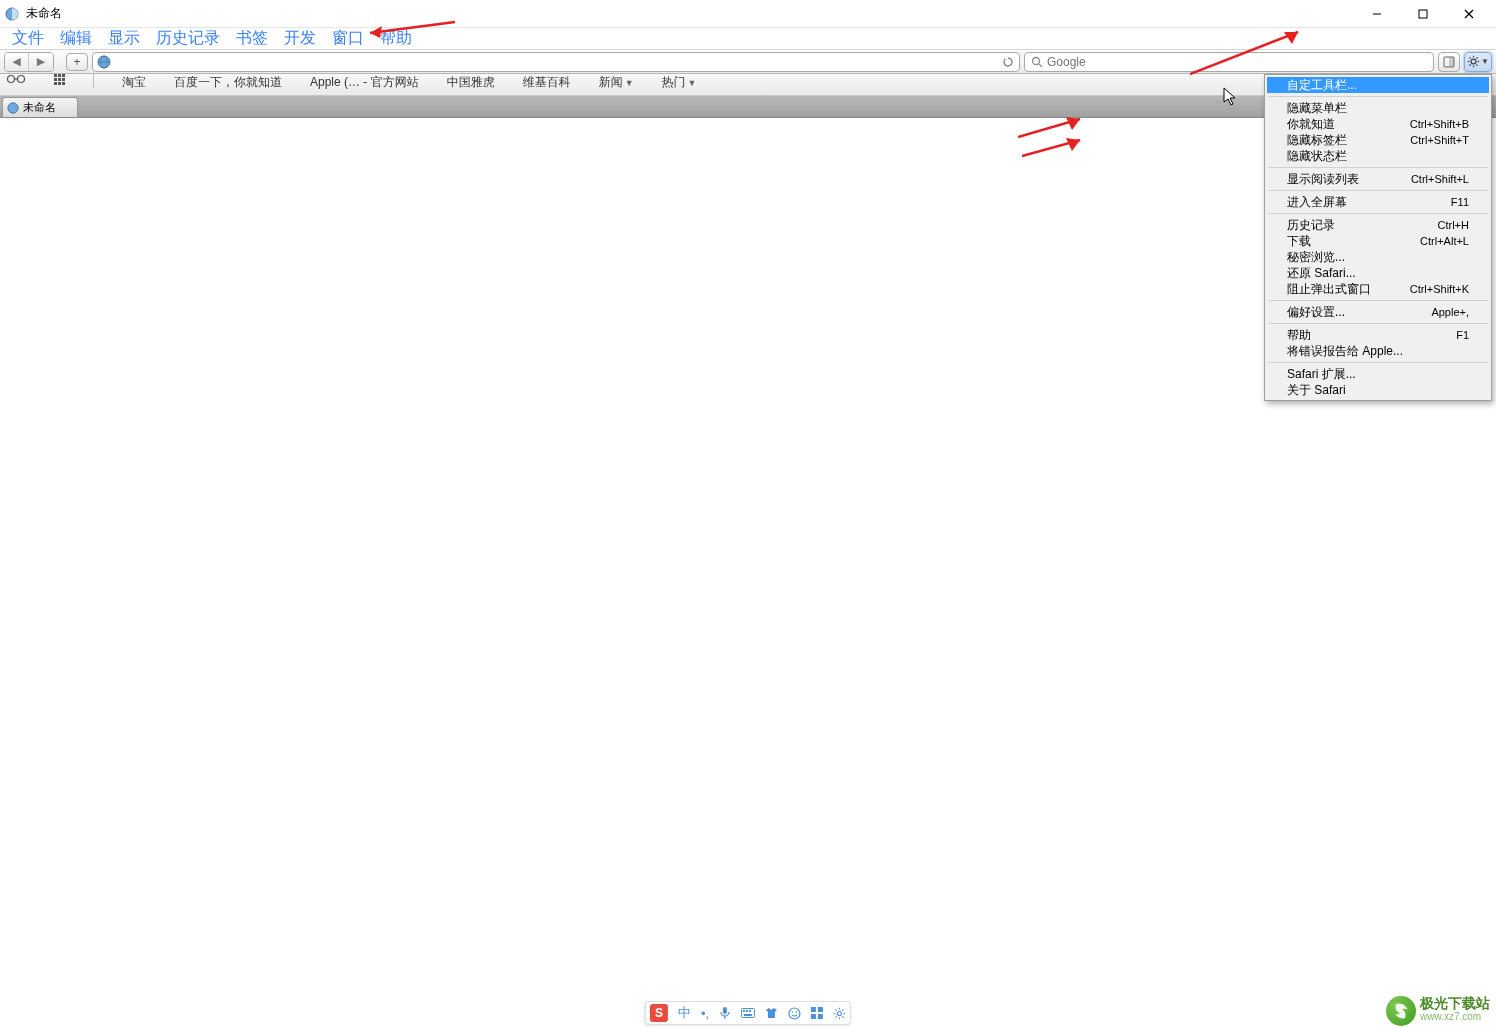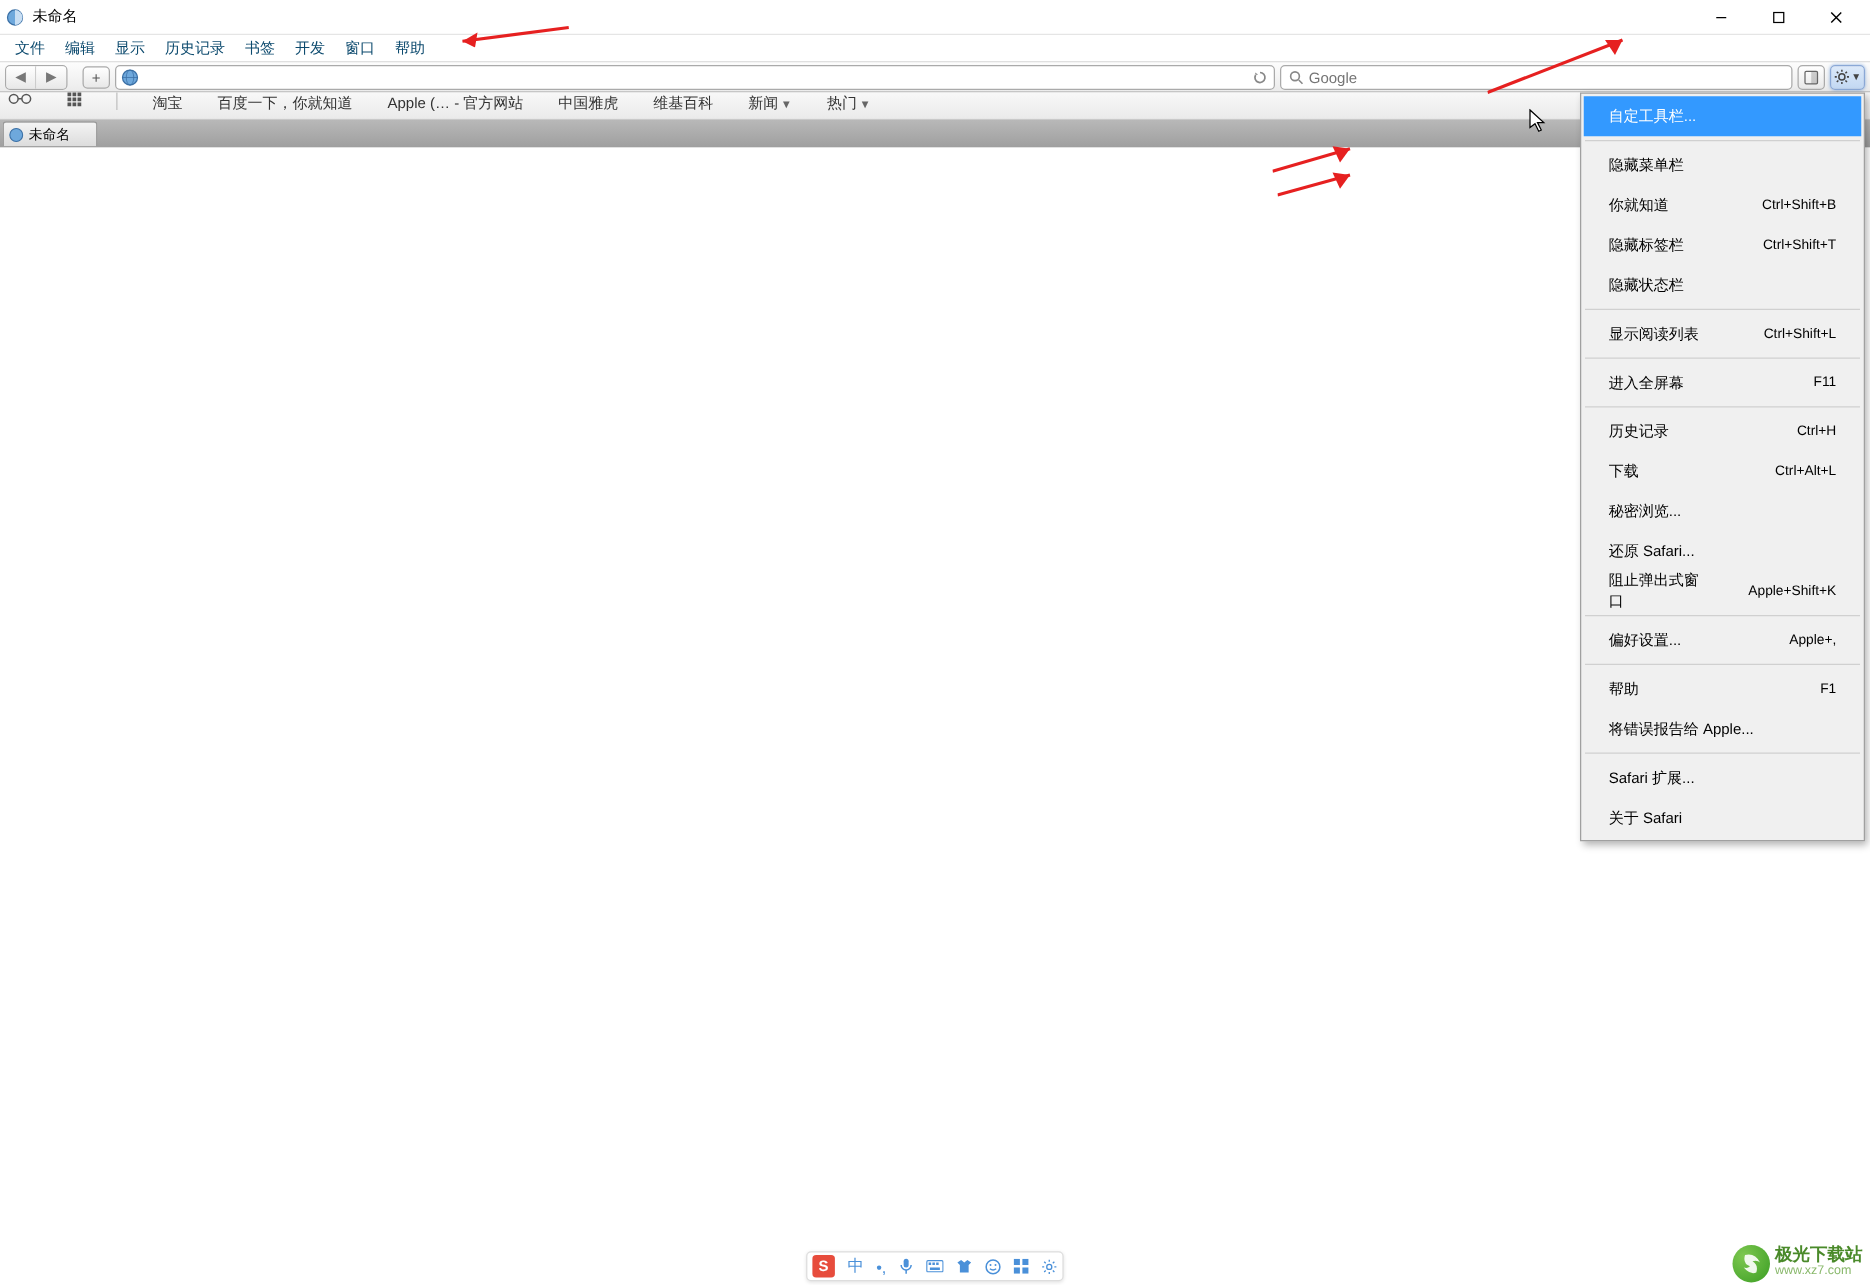--- a/index.html
+++ b/index.html
@@ -7,21 +7,21 @@
 
 
 .titlebar { height: 28px; background: #fff; display: flex; align-items: center; padding: 0 4px; border-bottom: 1px solid #e5e5e5; }
 .titlebar .app-icon { width: 16px; height: 16px; margin-right: 6px; display:flex; align-items:center; justify-content:center;}
 .titlebar .title { flex: 1; font-size: 12px; color: #000; }
 .win-controls { display: flex; gap: 0; }
 .win-btn { width: 46px; height: 28px; display: flex; align-items: center; justify-content: center; cursor: default; }
 
 
 .menubar { height: 22px; background: #fff; display: flex; align-items: center; padding: 0 4px; border-bottom: 1px solid #d6d6d6; }
-.menubar .menu-item { padding: 2px 8px; font-size: 12px; color: #0c4a6e; cursor: default; }
+.menubar .menu-item { padding: 2px 8px; font-size: 16px; color: #3b82f6; cursor: default; }
 
 
 .toolbar { height: 24px; background: linear-gradient(#fdfdfd,#ebebeb); border-bottom: 1px solid #b5b5b5; display: flex; align-items: center; padding: 0 4px; gap: 4px; }
 .nav-btns { display: flex; border: 1px solid #aaa; border-radius: 4px; overflow: hidden; }
 .nav-btn { width: 24px; height: 18px; display: flex; align-items: center; justify-content: center; background: linear-gradient(#fff,#e8e8e8); border-right: 1px solid #ccc; color:#777; font-size:11px;}
 .nav-btn:last-child { border-right: none; }
 .add-btn { width: 22px; height: 18px; border: 1px solid #aaa; border-radius: 4px; background: linear-gradient(#fff,#e8e8e8); display:flex; align-items:center; justify-content:center; color:#555; font-size:12px; margin-left:8px;}
 .url-bar { flex: 1; height: 20px; border: 1px solid #aaa; border-radius: 4px; background: #fff; display: flex; align-items: center; padding: 0 4px; }
 .url-bar .globe-icon { width: 14px; height: 14px; margin-right: 4px; }
 .url-bar input { flex: 1; border: none; outline: none; font-size: 12px; }
@@ -43,21 +43,21 @@
 
 .tab-bar { height: 22px; background: linear-gradient(#b8b8b8,#a0a0a0); border-bottom: 1px solid #888; display: flex; align-items: flex-end; }
 .tab { height: 20px; background: linear-gradient(#f4f4f4,#dcdcdc); border: 1px solid #999; border-bottom: none; border-radius: 3px 3px 0 0; display: flex; align-items: center; padding: 0 8px 0 4px; gap: 4px; margin-left: 2px; font-size: 11px; min-width:76px;}
 .tab .globe-icon { width: 12px; height: 12px; }
 
 
 .content { position: absolute; top: 118px; left: 0; right: 0; bottom: 0; background: #fff; }
 
 
 .dropdown { position: absolute; top: 74px; right: 4px; width: 228px; background: #f0f0f0; border: 1px solid #a0a0a0; box-shadow: 2px 3px 6px rgba(0,0,0,0.3); padding: 2px; z-index: 100; }
-.dd-item { height: 32px; display: flex; align-items: center; padding: 0 20px 0 20px; font-size: 12px; color: #000; cursor: default; position: relative; }
+.dd-item { height: 16px; display: flex; align-items: center; padding: 0 20px 0 20px; font-size: 12px; color: #000; cursor: default; position: relative; text-align: center; }
 .dd-item.highlight { background: #3399ff; color: #fff; }
 .dd-item .shortcut { margin-left: auto; font-size: 11px; color: inherit; padding-left: 28px; }
 .dd-sep { height: 1px; background: #d0d0d0; margin: 3px 1px; }
 
 
 .red-arrow { position: absolute; z-index: 200; pointer-events: none; }
 
 
 .cursor-ptr { position: absolute; z-index: 300; pointer-events: none; }
 
@@ -261,21 +261,21 @@
       <span class="shortcut">Ctrl+Alt+L</span>
     </div>
     <div class="dd-item">
       <span>秘密浏览...</span>
     </div>
     <div class="dd-item">
       <span>还原 Safari...</span>
     </div>
     <div class="dd-item">
       <span>阻止弹出式窗口</span>
-      <span class="shortcut">Apple+Shift+K</span>
+      <span class="shortcut">Ctrl+Shift+K</span>
     </div>
     <div class="dd-sep"></div>
     <div class="dd-item">
       <span>偏好设置...</span>
       <span class="shortcut">Apple+,</span>
     </div>
     <div class="dd-sep"></div>
     <div class="dd-item">
       <span>帮助</span>
       <span class="shortcut">F1</span>

